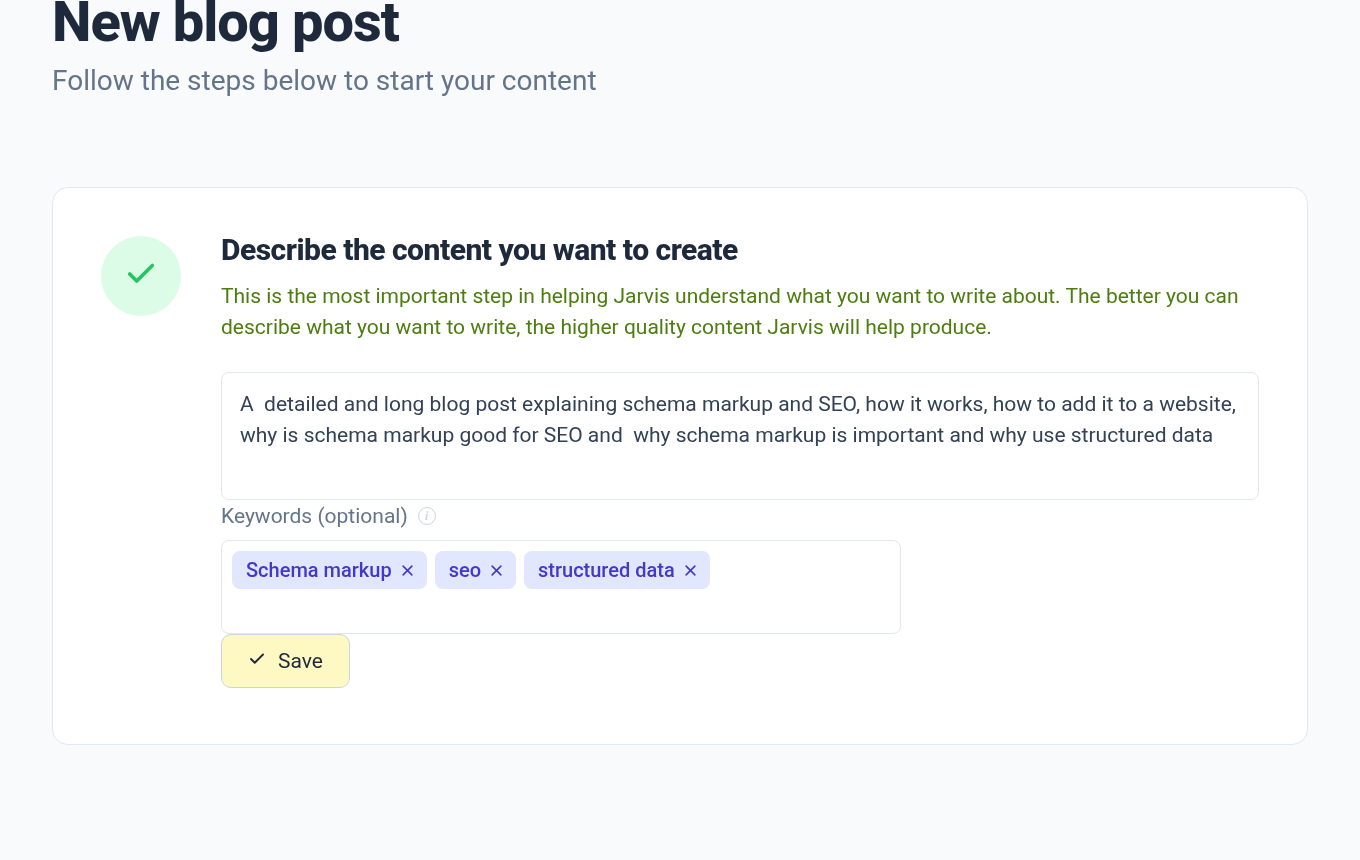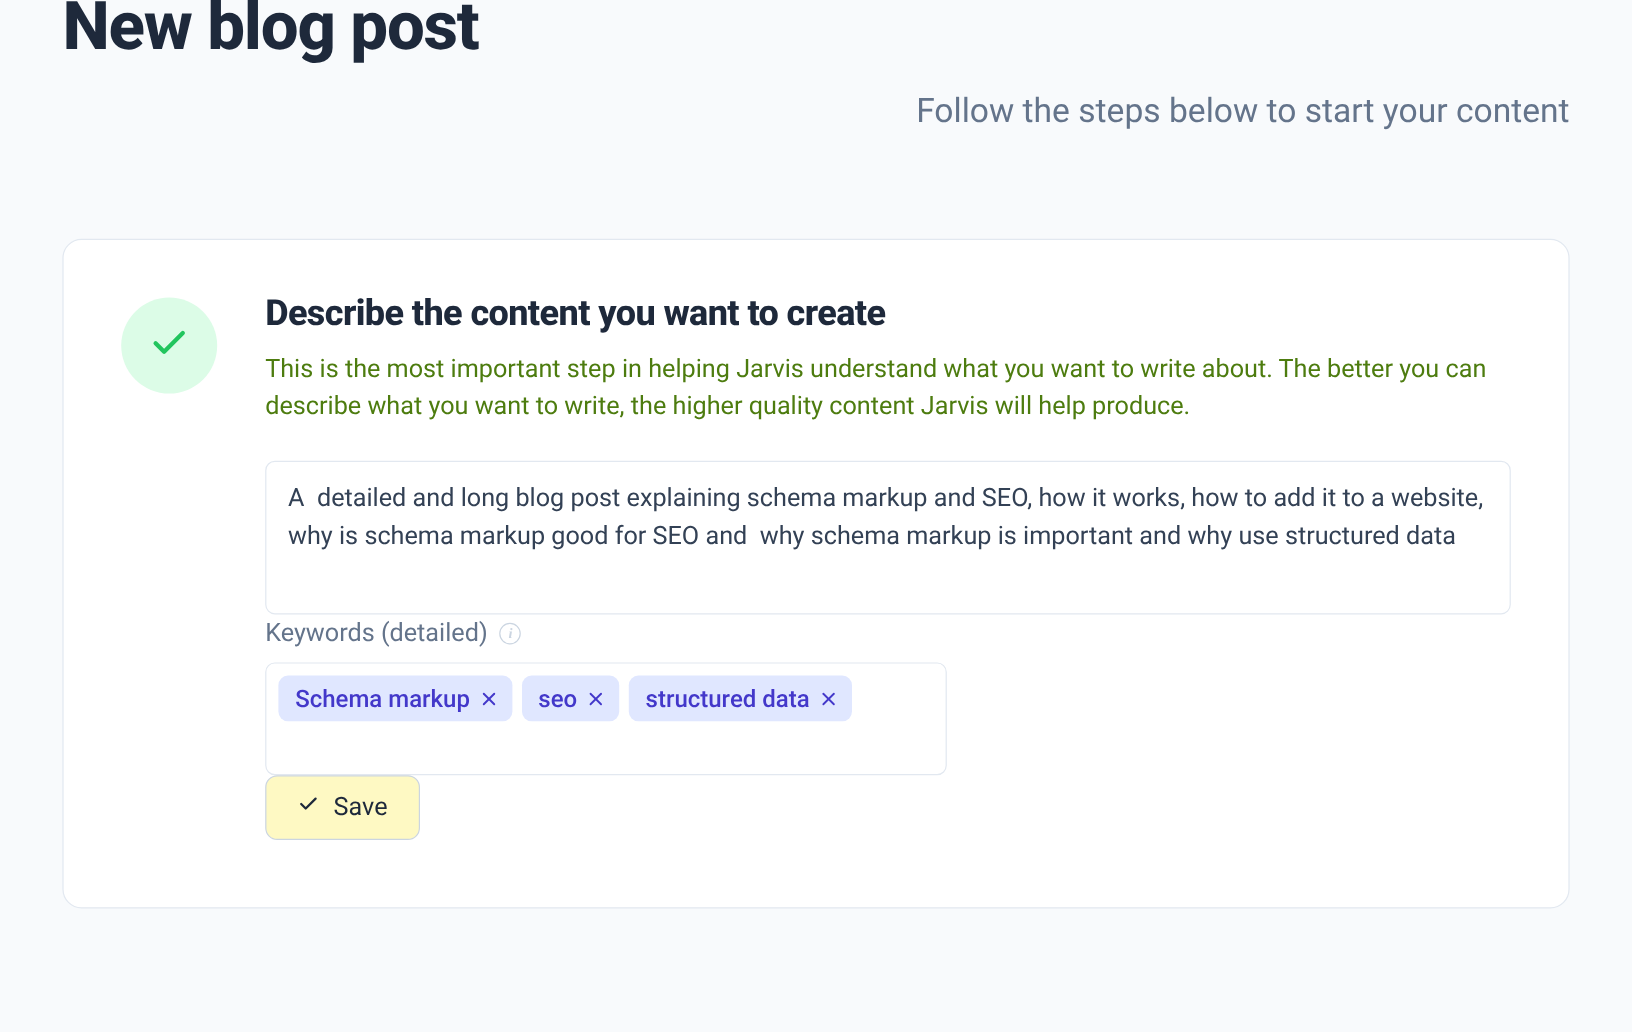--- a/index.html
+++ b/index.html
@@ -21,23 +21,22 @@
       font-size: 56px;
       font-weight: 800;
       color: #1e293b;
       letter-spacing: -1px;
       line-height: 1.1;
       margin-top: -8px;
     }
     .page-subtitle {
       font-size: 28px;
       color: #64748b;
-      margin-top: 22px;
+      margin-top: 10px;
       font-weight: 400;
-      text-align: right;
     }
     .card {
       background: #ffffff;
       border: 1px solid #e2e8f0;
       border-radius: 16px;
       margin-top: 90px;
       padding: 44px 48px 56px 48px;
       display: flex;
       gap: 40px;
     }
@@ -109,21 +108,21 @@
       display: flex;
       align-items: center;
       justify-content: center;
       font-size: 12px;
       color: #cbd5e1;
       font-weight: 600;
       font-style: italic;
       font-family: Georgia, serif;
     }
     .keywords-input {
-      width: 568px;
+      width: 680px;
       border: 1px solid #e2e8f0;
       border-radius: 8px;
       padding: 10px 10px 44px 10px;
       display: flex;
       flex-wrap: wrap;
       gap: 8px;
       background: #ffffff;
       min-height: 94px;
     }
     .keyword-tag {
@@ -189,21 +188,21 @@
     </div>
 
     <div class="card-content">
       <h2 class="section-title">Describe the content you want to create</h2>
       <p class="section-description">This is the most important step in helping Jarvis understand what you want to write about. The better you can describe what you want to write, the higher quality content Jarvis will help produce.</p>
 
       <textarea class="description-textarea" rows="3" style="">A  detailed and long blog post explaining schema markup and SEO, how it works, how to add it to a website, why is schema markup good for SEO and  why schema markup is important and why use structured data</textarea>
 
 
       <div class="keywords-label-row">
-        <span class="keywords-label">Keywords (detailed)</span>
+        <span class="keywords-label">Keywords (optional)</span>
         <span class="info-icon">i</span>
       </div>
 
       <div class="keywords-input">
         <span class="keyword-tag">
           <span>Schema markup</span>
           <span class="keyword-tag-remove">
             <svg viewBox="0 0 24 24" fill="none" stroke="currentColor" stroke-width="2.5" stroke-linecap="round">
               <line x1="5" y1="5" x2="19" y2="19"></line>
               <line x1="19" y1="5" x2="5" y2="19"></line>

